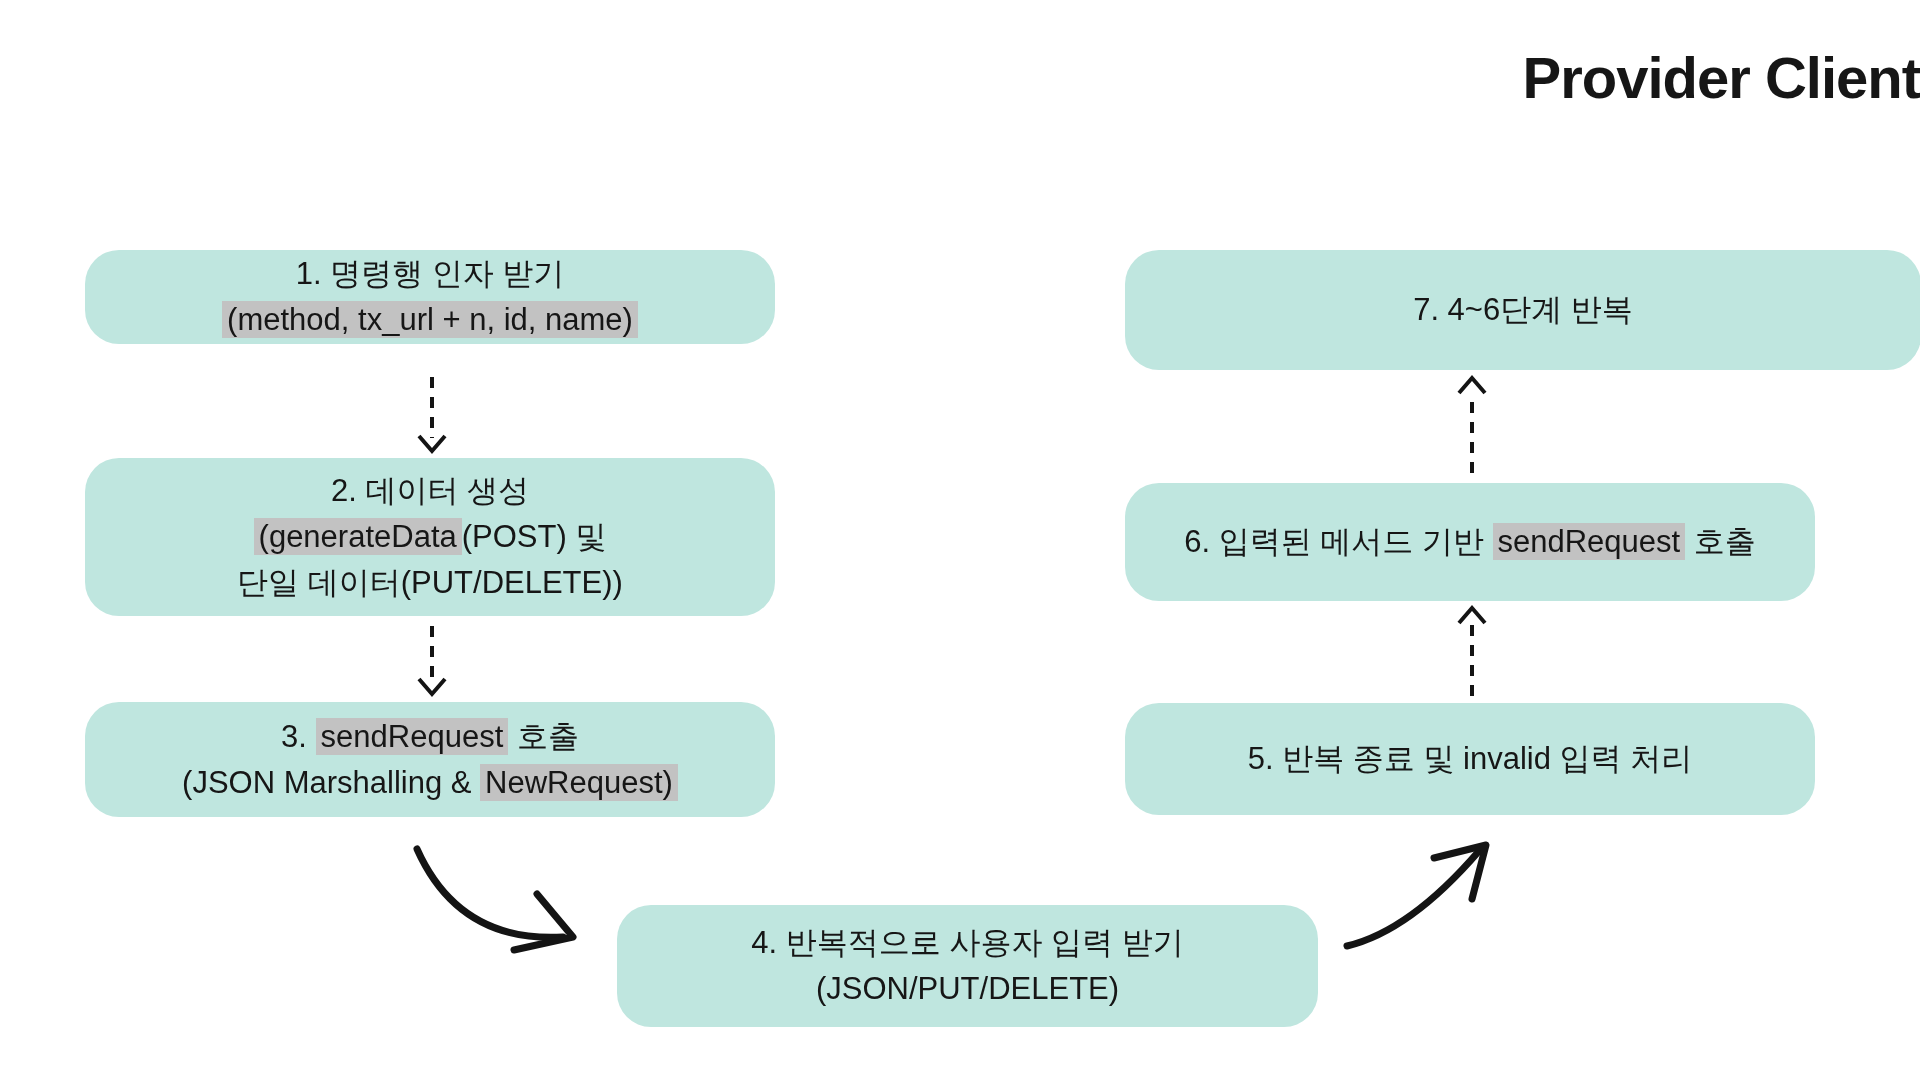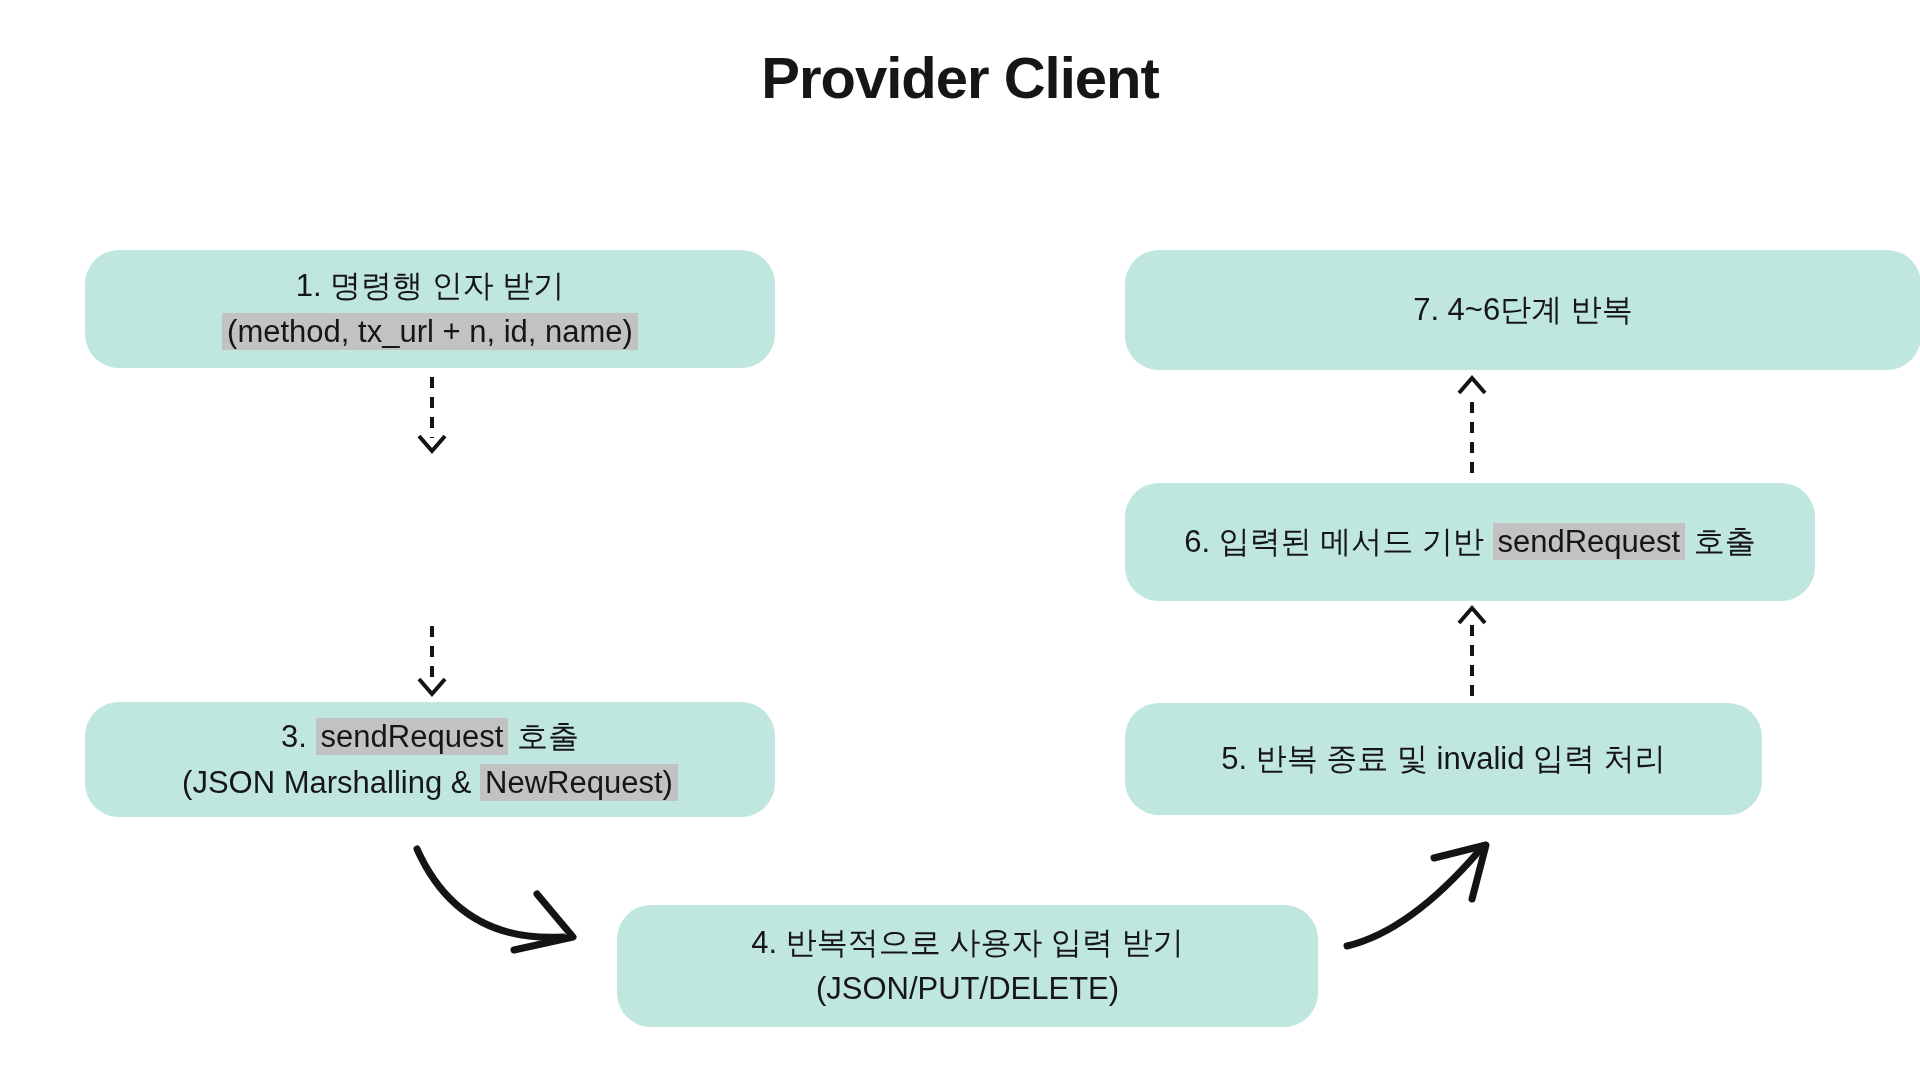--- a/index.html
+++ b/index.html
@@ -11,21 +11,21 @@
   }
   html,body{margin:0;padding:0;background:var(--background);}
   #canvas{
     position:relative;width:1920px;height:1080px;overflow:hidden;
     background:var(--background);
     font-family:"Liberation Sans","DejaVu Sans",sans-serif;
     color:var(--text);
   }
   .page-title{
     position:absolute;left:0;right:0;top:44px;
-    text-align:center;font-size:58px;font-weight:700;color:var(--text);
+    text-align:right;font-size:58px;font-weight:700;color:var(--text);
     letter-spacing:-1px;
   }
   .box{
     position:absolute;background:var(--box-fill);border-radius:34px;
     display:flex;flex-direction:column;justify-content:center;align-items:center;
     text-align:center;font-size:31px;line-height:46px;color:var(--text);
     padding:0 20px;box-sizing:border-box;
   }
   .box-line{white-space:pre-wrap;}
   .hl{background:var(--highlight);padding:1px 5px;}
@@ -36,37 +36,42 @@
   .curve{stroke-width:7;stroke-linecap:round;}
   .curve-head{stroke-width:7;stroke-linecap:round;stroke-linejoin:round;}
 </style>
 </head>
 <body>
 
 <div id="canvas">
 
   <div class="page-title">Provider Client</div>
 
-  <div class="box" style="left:85px;top:250px;width:690px;height:118px;">
+  <div class="box" style="left:85px;top:250px;width:690px;height:94px;">
     <div class="box-line"><span>1. 명령행 인자 받기</span></div>
     <div class="box-line"><span class="hl">(method, tx_url + n, id, name)</span></div>
   </div>
 
+  <div class="box" style="left:85px;top:458px;width:690px;height:158px;">
+    <div class="box-line"><span>2. 데이터 생성</span></div>
+    <div class="box-line"><span class="hl">(generateData</span><span>(POST) 및</span></div>
+    <div class="box-line"><span>단일 데이터(PUT/DELETE))</span></div>
+  </div>
 
   <div class="box" style="left:85px;top:702px;width:690px;height:115px;text-align:right;">
     <div class="box-line"><span>3. </span><span class="hl">sendRequest</span><span> 호출</span></div>
     <div class="box-line"><span>(JSON Marshalling &amp; </span><span class="hl">NewRequest)</span></div>
   </div>
 
   <div class="box" style="left:617px;top:905px;width:701px;height:122px;">
     <div class="box-line"><span>4. 반복적으로 사용자 입력 받기</span></div>
     <div class="box-line"><span>(JSON/PUT/DELETE)</span></div>
   </div>
 
-  <div class="box" style="left:1125px;top:703px;width:637px;height:112px;padding-left:20px;">
+  <div class="box" style="left:1125px;top:703px;width:690px;height:112px;padding-left:20px;">
     <div class="box-line"><span>5. 반복 종료 및 invalid 입력 처리</span></div>
   </div>
 
   <div class="box" style="left:1125px;top:483px;width:690px;height:118px;">
     <div class="box-line"><span>6. 입력된 메서드 기반 </span><span class="hl">sendRequest</span><span> 호출</span></div>
   </div>
 
   <div class="box" style="left:1125px;top:250px;width:796px;height:120px;">
     <div class="box-line"><span>7. 4~6단계 반복</span></div>
   </div>

